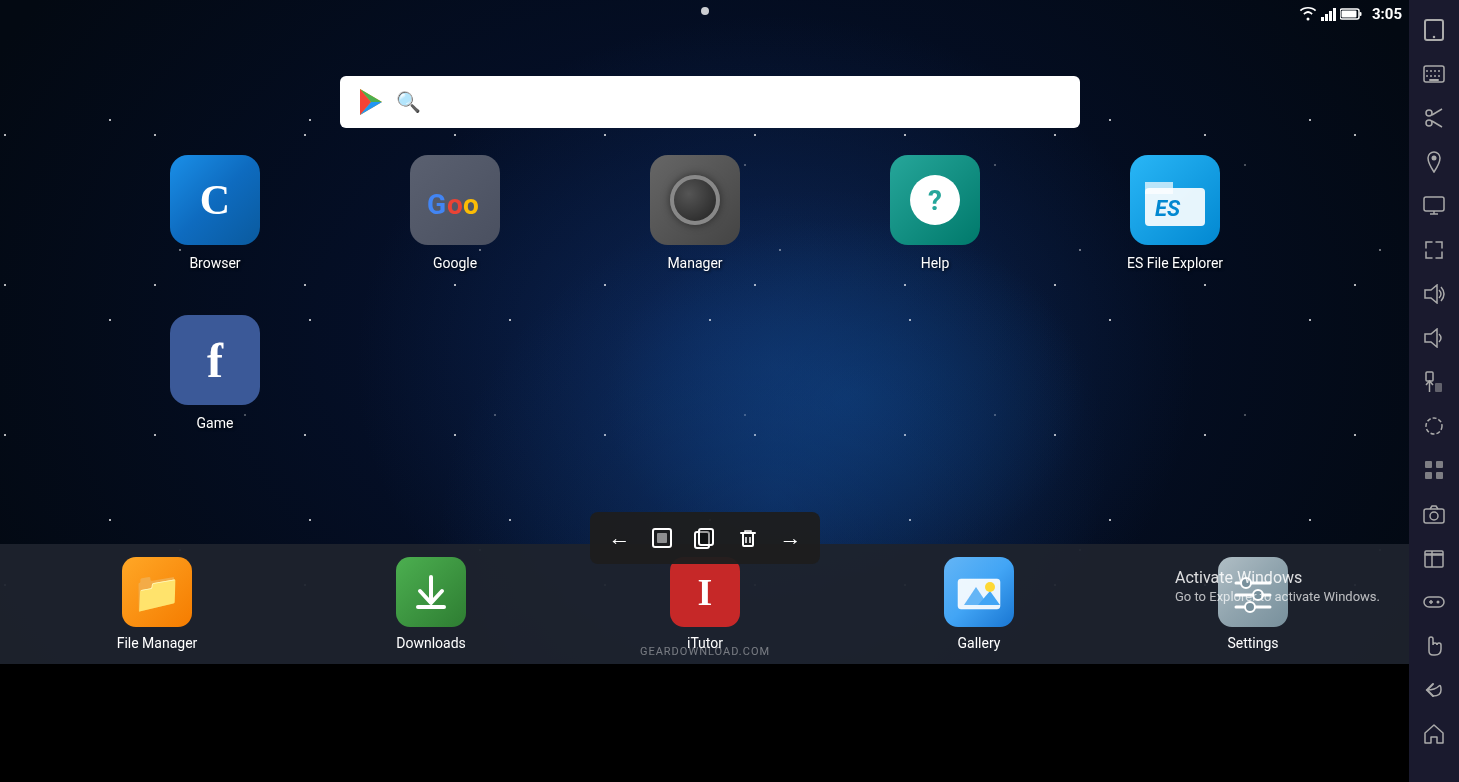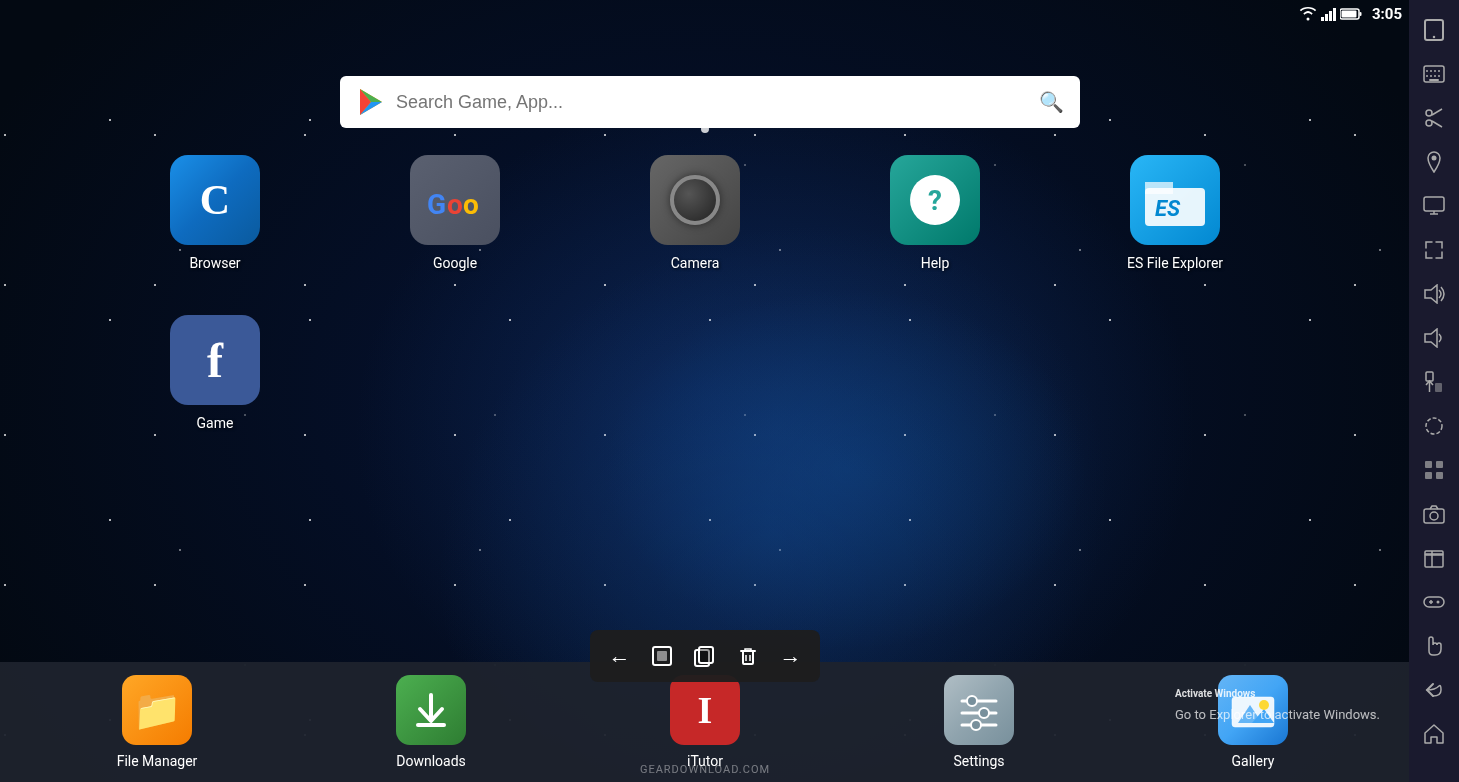--- a/index.html
+++ b/index.html
@@ -11,21 +11,21 @@
       background: #000;
       position: relative;
     }
 
     
     .emulator-screen {
       position: absolute;
       left: 0;
       top: 0;
       width: 1410px;
-      height: 782px;
+      height: 664px;
       background: radial-gradient(ellipse at center, #0a1628 0%, #050d1a 40%, #020810 100%);
       overflow: hidden;
     }
 
     
     .bg-galaxy {
       position: absolute;
       left: 0; top: 0; width: 100%; height: 100%;
       background:
         radial-gradient(ellipse 600px 500px at 55% 55%, rgba(20,60,120,0.5) 0%, transparent 70%),
@@ -290,24 +290,23 @@
     .activate-windows {
       position: absolute;
       bottom: 60px;
       right: 30px;
       color: rgba(255,255,255,0.7);
       font-size: 13px;
       z-index: 100;
     }
 
     .activate-windows .title {
-      font-size: 10px;
+      font-size: 16px;
       color: rgba(255,255,255,0.85);
-      margin-bottom: 8px;
-      font-weight: bold;
+      margin-bottom: 2px;
     }
 
     
     .right-sidebar {
       position: absolute;
       right: 0;
       top: 0;
       width: 50px;
       height: 782px;
       background: #1a1a2e;
@@ -440,21 +439,20 @@
   </div>
 
   <div class="search-bar">
 
     <svg width="30" height="30" viewBox="0 0 30 30" style="margin-right:10px;flex-shrink:0">
       <polygon points="4,2 26,15 4,28" fill="#FF9800"></polygon>
       <polygon points="4,2 15,15 4,28" fill="#F44336"></polygon>
       <polygon points="4,2 26,15 15,15" fill="#4CAF50"></polygon>
       <polygon points="15,15 26,15 4,28" fill="#2196F3"></polygon>
     </svg>
-    <input class="search-input" type="text" readonly="" placeholder="Search Game, App..." style="">
     <span class="search-magnify">🔍</span>
   </div>
 
   <div class="app-grid">
 
     <div class="app-icon">
       <div class="app-icon-img icon-browser">
         <span style="font-size:42px;color:white;font-weight:bold;font-family:serif;">C</span>
       </div>
       <span class="app-label">Browser</span>
@@ -472,21 +470,21 @@
         </svg>
       </div>
       <span class="app-label">Google</span>
     </div>
 
 
     <div class="app-icon">
       <div class="app-icon-img icon-camera">
         <div class="camera-lens"></div>
       </div>
-      <span class="app-label">Camera</span>
+      <span class="app-label">Manager</span>
     </div>
 
     <div class="app-icon">
       <div class="app-icon-img icon-help">
         <div class="help-badge">?</div>
       </div>
       <span class="app-label">Help</span>
     </div>
 
     <div class="app-icon">
@@ -534,47 +532,47 @@
     </div>
 
     <div class="taskbar-item taskbar-active">
       <div class="taskbar-icon icon-itutor">
         <span style="font-size:38px;color:white;font-weight:bold;font-family:serif;">I</span>
       </div>
       <span class="taskbar-label">iTutor</span>
     </div>
 
     <div class="taskbar-item">
+      <div class="taskbar-icon icon-gallery">
+        <svg width="46" height="42" viewBox="0 0 46 42">
+          <rect x="2" y="8" width="42" height="30" rx="3" fill="rgba(255,255,255,0.9)"></rect>
+          <rect x="2" y="8" width="42" height="30" rx="3" fill="none" stroke="rgba(255,255,255,0.5)" stroke-width="1"></rect>
+
+          <polygon points="8,34 20,16 32,34" fill="#64B5F6"></polygon>
+          <polygon points="22,34 34,20 44,34" fill="#42A5F5"></polygon>
+
+          <circle cx="34" cy="16" r="5" fill="#FDD835"></circle>
+        </svg>
+      </div>
+      <span class="taskbar-label">Gallery</span>
+    </div>
+
+    <div class="taskbar-item">
       <div class="taskbar-icon icon-settings">
         <svg width="46" height="42" viewBox="0 0 46 42">
 
           <line x1="6" y1="12" x2="40" y2="12" stroke="white" stroke-width="3" stroke-linecap="round"></line>
           <circle cx="16" cy="12" r="5" fill="#78909C" stroke="white" stroke-width="2"></circle>
           <line x1="6" y1="24" x2="40" y2="24" stroke="white" stroke-width="3" stroke-linecap="round"></line>
           <circle cx="28" cy="24" r="5" fill="#78909C" stroke="white" stroke-width="2"></circle>
           <line x1="6" y1="36" x2="40" y2="36" stroke="white" stroke-width="3" stroke-linecap="round"></line>
           <circle cx="20" cy="36" r="5" fill="#78909C" stroke="white" stroke-width="2"></circle>
         </svg>
       </div>
       <span class="taskbar-label">Settings</span>
-    </div>
-
-    <div class="taskbar-item">
-      <div class="taskbar-icon icon-gallery">
-        <svg width="46" height="42" viewBox="0 0 46 42">
-          <rect x="2" y="8" width="42" height="30" rx="3" fill="rgba(255,255,255,0.9)"></rect>
-          <rect x="2" y="8" width="42" height="30" rx="3" fill="none" stroke="rgba(255,255,255,0.5)" stroke-width="1"></rect>
-
-          <polygon points="8,34 20,16 32,34" fill="#64B5F6"></polygon>
-          <polygon points="22,34 34,20 44,34" fill="#42A5F5"></polygon>
-
-          <circle cx="34" cy="16" r="5" fill="#FDD835"></circle>
-        </svg>
-      </div>
-      <span class="taskbar-label">Gallery</span>
     </div>
 
     <div class="activate-windows">
       <div class="title">Activate Windows</div>
       <div>Go to Explorer to activate Windows.</div>
     </div>
   </div>
 
   <div class="float-toolbar">
     <span class="float-btn">←</span>

